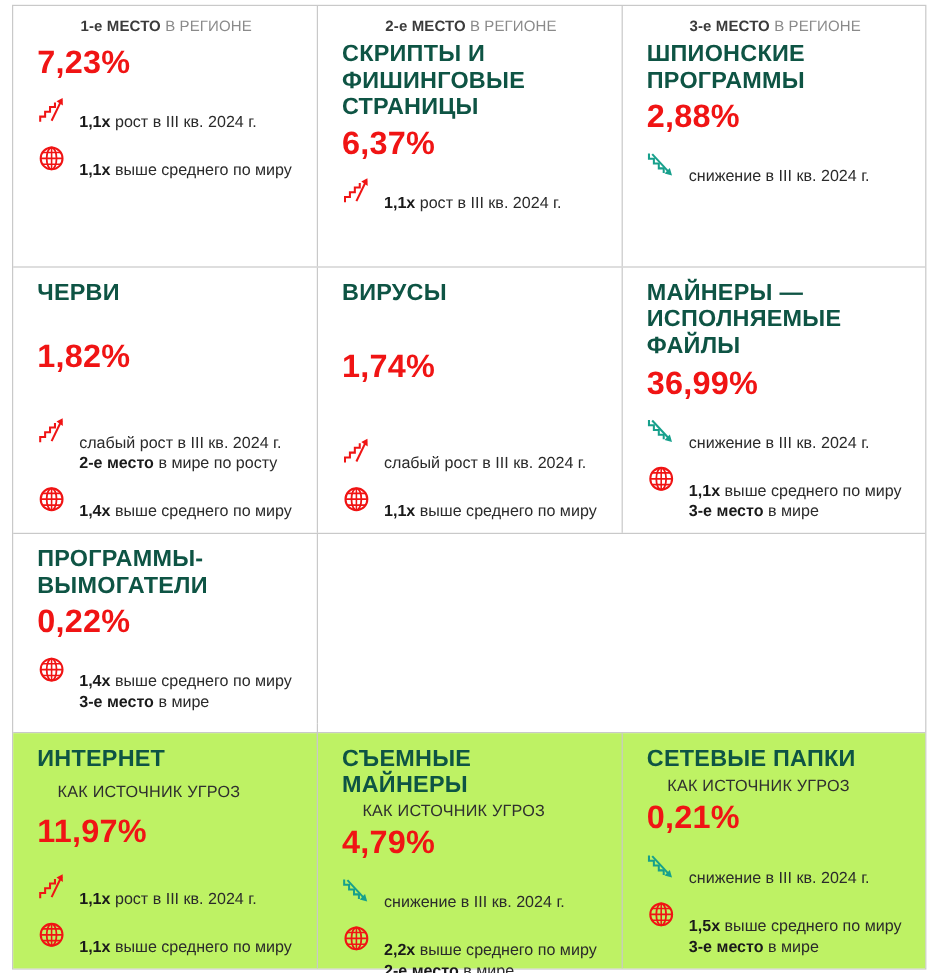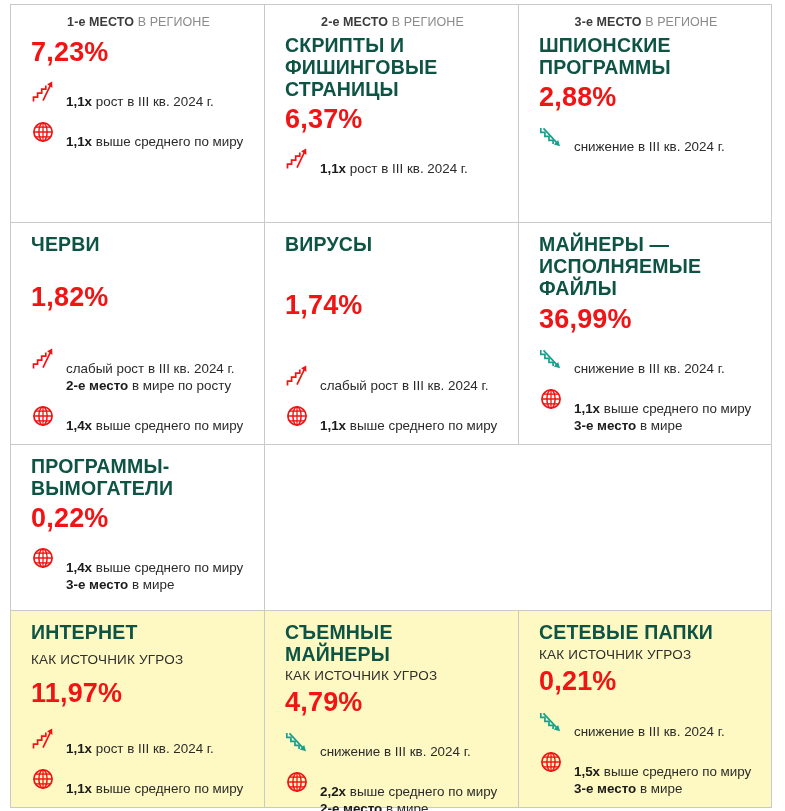--- a/index.html
+++ b/index.html
@@ -38,21 +38,21 @@
   .row {
     display: flex;
     border-bottom: 1px solid #c9c9c9;
     box-sizing: border-box;
   }
   .row:last-child { border-bottom: none; }
 
   .row.r1 { height: 218px; }
   .row.r2 { height: 222px; }
   .row.r3 { height: 166px; flex-direction: column; }
-  .row.r4 { height: 196px; background: #fef9c3; }
+  .row.r4 { height: 196px; background: #bef264; }
 
   .cell {
     box-sizing: border-box;
     border-right: 1px solid #c9c9c9;
     padding: 10px 18px 10px 20px;
     display: flex;
     flex-direction: column;
     position: relative;
   }
   .cell:last-child { border-right: none; }
@@ -87,21 +87,21 @@
     line-height: 22px;
     letter-spacing: 0.2px;
     margin: 0 0 1px 0;
   }
   .subtitle {
     color: #2f2f2f;
     font-weight: 400;
     font-size: 13.5px;
     line-height: 17px;
     letter-spacing: 0.2px;
-    margin: 1px 0 0 0;
+    margin: 1px 0 0 17px;
   }
 
   .pct {
     color: #f01414;
     font-weight: 700;
     font-size: 27px;
     line-height: 32px;
     letter-spacing: 0.2px;
     margin: 2px 0 0 0;
   }

